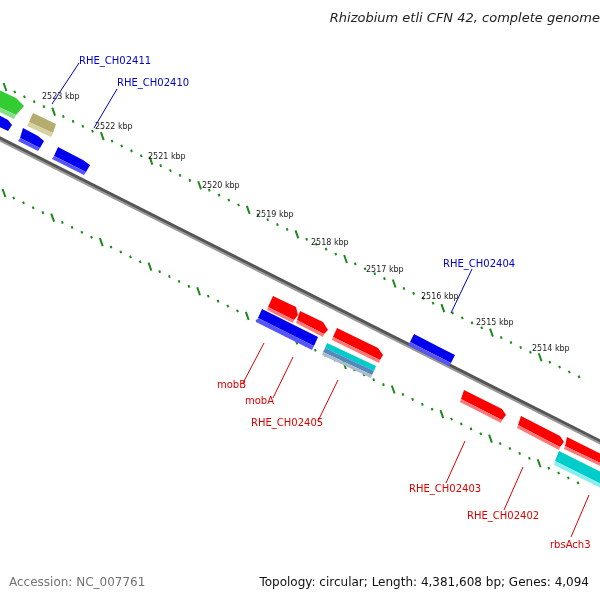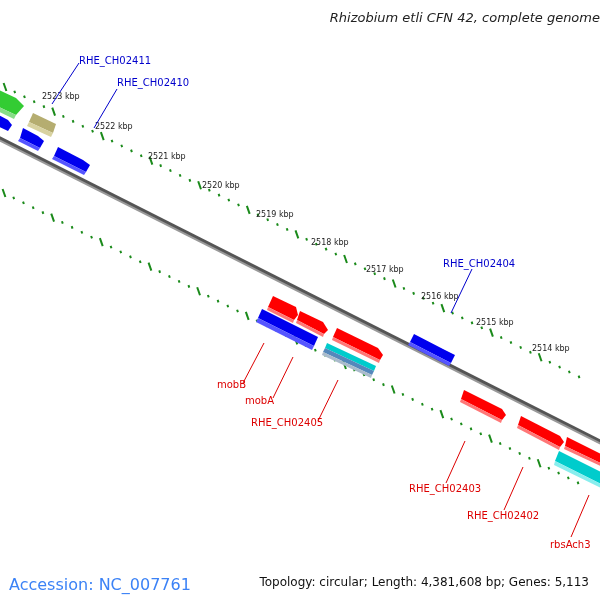--- a/index.html
+++ b/index.html
@@ -1,18 +1,18 @@
 <!DOCTYPE html>
 <html><head>
 <meta charset="utf-8">
 <style>
   html,body{margin:0;padding:0;background:#fff;}
   body{width:600px;height:600px;position:relative;overflow:hidden;font-family:"DejaVu Sans","Liberation Sans",sans-serif;}
   #title{position:absolute;top:10px;left:0;width:600px;text-align:right;font-style:italic;font-size:13px;color:#222;}
-  #footer-left{position:absolute;left:9px;top:575px;font-size:16px;color:#3b82f6;}
+  #footer-left{position:absolute;left:9px;top:575px;font-size:12px;color:#737373;}
   #footer-right{position:absolute;right:11px;top:575px;font-size:12px;color:#111;}
   svg{position:absolute;left:0;top:0;}
   .kbp{font-size:8px;fill:#222;font-family:"DejaVu Sans",sans-serif;}
   .lbl{font-size:10px;font-family:"DejaVu Sans",sans-serif;}
 </style>
 </head>
 <body>
 
 <div id="title">Rhizobium etli CFN 42, complete genome</div>
 
@@ -232,13 +232,13 @@
   <text class="lbl" fill="#0000cc" x="443" y="267">RHE_CH02404</text>
   <text class="lbl" fill="#dd0000" x="217" y="388">mobB</text>
   <text class="lbl" fill="#dd0000" x="245" y="404">mobA</text>
   <text class="lbl" fill="#dd0000" x="251" y="426">RHE_CH02405</text>
   <text class="lbl" fill="#dd0000" x="409" y="492">RHE_CH02403</text>
   <text class="lbl" fill="#dd0000" x="467" y="519">RHE_CH02402</text>
   <text class="lbl" fill="#dd0000" x="550" y="548">rbsAch3</text>
 </svg>
 
 <div id="footer-left">Accession: NC_007761</div>
-<div id="footer-right">Topology: circular; Length: 4,381,608 bp; Genes: 5,113</div>
+<div id="footer-right">Topology: circular; Length: 4,381,608 bp; Genes: 4,094</div>
 
 </body></html>

